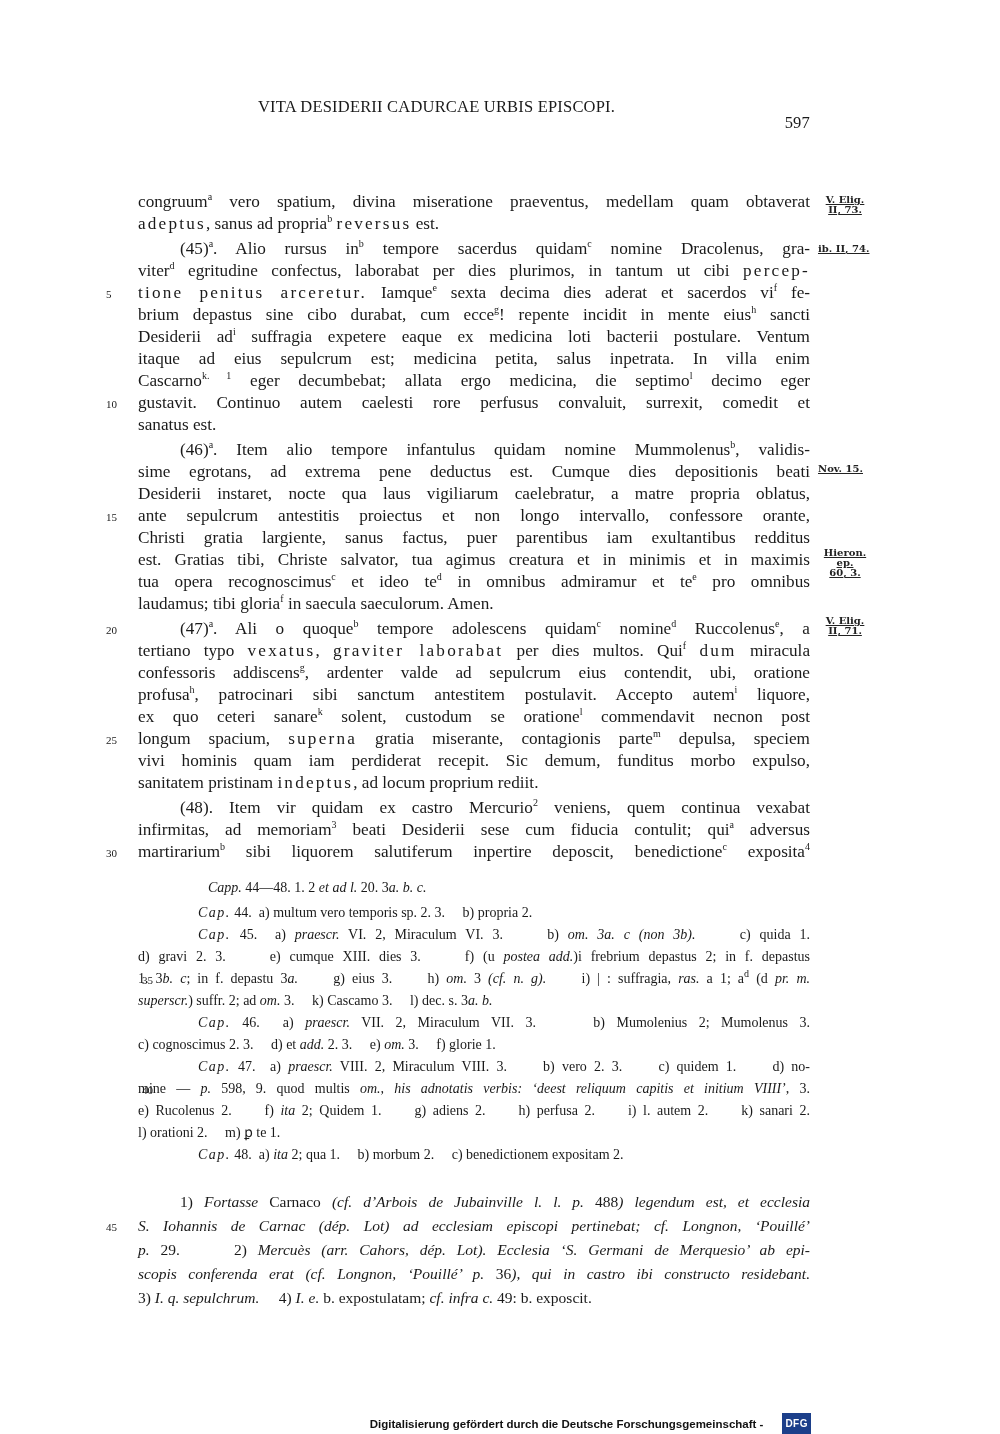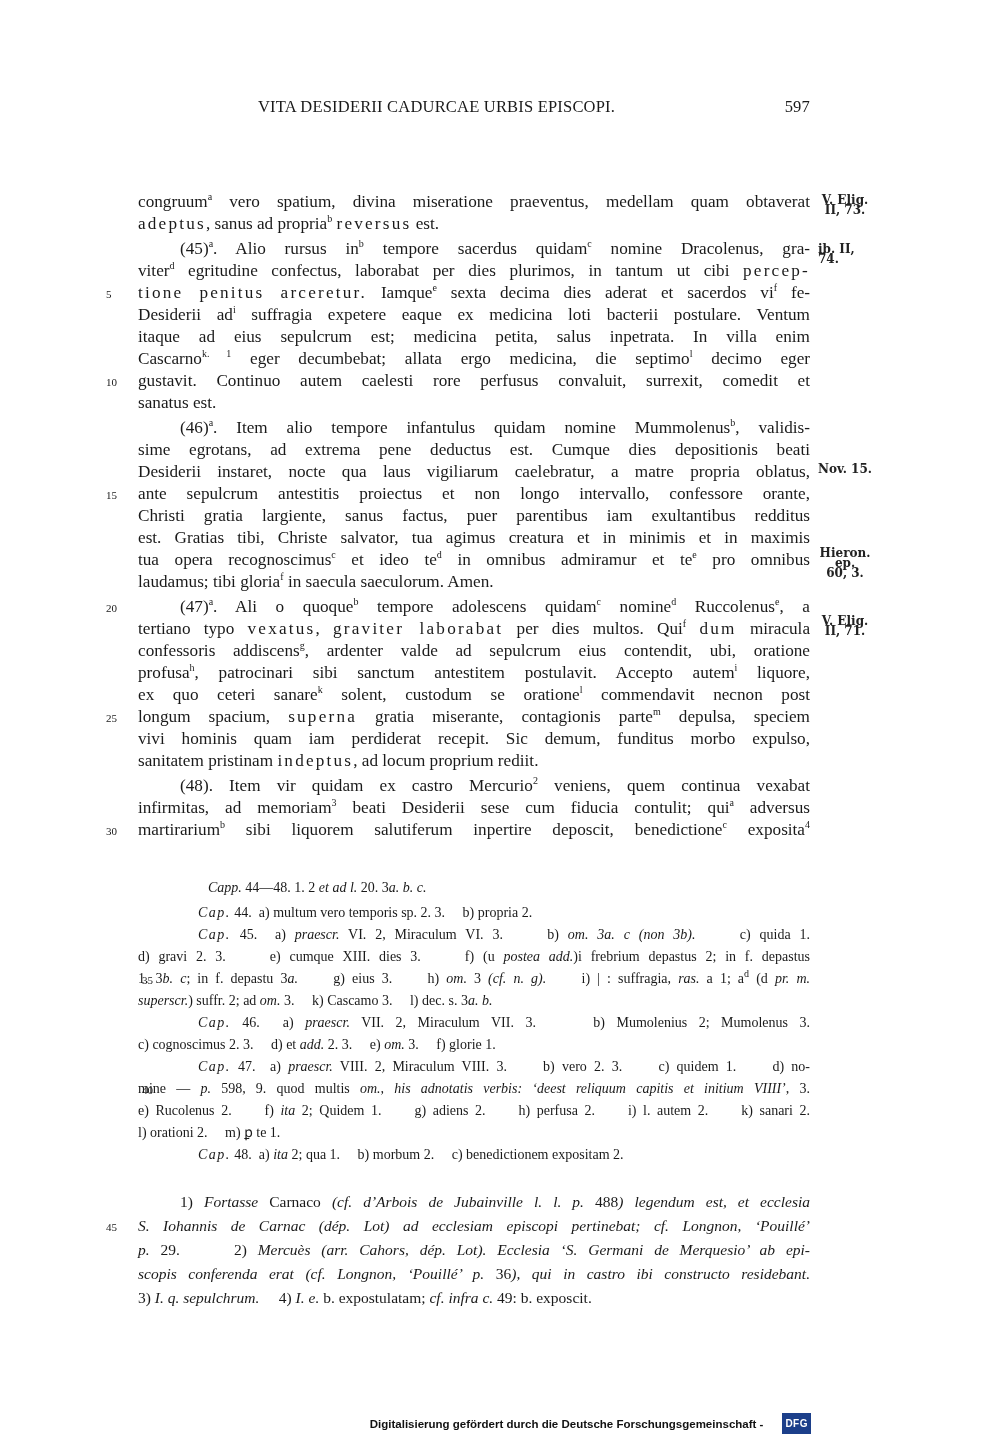--- a/index.html
+++ b/index.html
@@ -7,42 +7,42 @@
     width: 1000px; height: 1434px; position: relative; overflow: hidden;
     font-family: "Liberation Serif", "DejaVu Serif", serif;
     color: #1a1a1a;
   }
   .page { position: absolute; left: 0; top: 0; width: 827px; height: 1434px; }
   .header {
     position: absolute; top: 97px; left: 138px; width: 672px; height: 22px;
     font-size: 16.5px; letter-spacing: 0.2px;
   }
   .header .title { position: absolute; left: 120px; top: 0; }
-  .header .pageno { position: absolute; right: 0; top: 0; }
+  .header .pageno { position: absolute; right: 0; top: 16px; }
 
   .body-text { position: absolute; left: 138px; top: 191px; width: 672px; }
   .line {
     position: relative; height: 22px; line-height: 22px; font-size: 17.2px;
     white-space: nowrap; text-align: justify; text-align-last: justify;
   }
   .line.last { text-align-last: left; }
   .line.indent { padding-left: 42px; }
   .line.gap { margin-top: 3px; }
   .lnum {
     position: absolute; left: -32px; width: 24px; text-align: right;
     font-size: 11px; top: 1px;
   }
   .sup { font-size: 10px; vertical-align: super; line-height: 0; }
   .sp { letter-spacing: 2.2px; }
   i, .it { font-style: italic; }
 
   .margin-note {
     position: absolute; left: 816px; font-family: "DejaVu Serif", serif;
-    font-size: 12px; font-weight: bold; line-height: 10px; text-align: center;
-    width: 58px; color: #222;
+    font-size: 10px; font-weight: bold; line-height: 10px; text-align: center;
+    width: 58px; color: #222; text-decoration: underline;
   }
 
   .notes { position: absolute; left: 138px; top: 877px; width: 672px; }
   .nline {
     position: relative; height: 22px; line-height: 22px; font-size: 14px;
     white-space: nowrap; text-align: justify; text-align-last: justify;
   }
   .nline.last { text-align-last: left; }
   .nline.indent { padding-left: 60px; }
   .nline .lnum { left: -32px; font-size: 11px; margin-left: 36px; }
@@ -95,20 +95,21 @@
       <div>II, 71.</div>
   </div>
 
   <div class="body-text">
     <div class="line"><span>congruum</span><span class="sup">a</span><span> vero spatium, divina miseratione praeventus, medellam quam obtaverat</span></div>
     <div class="line last"><span class="sp">adeptus</span><span>, sanus ad propria</span><span class="sup">b</span><span> </span><span class="sp">reversus</span><span> est.</span></div>
 
     <div class="line indent gap"><span>(45)</span><span class="sup">a</span><span>. Alio rursus in</span><span class="sup">b</span><span> tempore sacerdus quidam</span><span class="sup">c</span><span> nomine Dracolenus, gra-</span></div>
     <div class="line"><span>viter</span><span class="sup">d</span><span> egritudine confectus, laborabat per dies plurimos, in tantum ut cibi </span><span class="sp">percep-</span></div>
     <div class="line"><span class="lnum">5</span><span class="sp">tione penitus arceretur.</span><span> Iamque</span><span class="sup">e</span><span> sexta decima dies aderat et sacerdos vi</span><span class="sup">f</span><span> fe-</span></div>
+    <div class="line"><span>brium depastus sine cibo durabat, cum ecce</span><span class="sup">g</span><span>! repente incidit in mente eius</span><span class="sup">h</span><span> sancti</span></div>
     <div class="line"><span>Desiderii ad</span><span class="sup">i</span><span> suffragia expetere eaque ex medicina loti bacterii postulare. Ventum</span></div>
     <div class="line"><span>itaque ad eius sepulcrum est; medicina petita, salus inpetrata. In villa enim</span></div>
     <div class="line"><span>Cascarno</span><span class="sup">k. 1</span><span> eger decumbebat; allata ergo medicina, die septimo</span><span class="sup">l</span><span> decimo eger</span></div>
     <div class="line"><span class="lnum">10</span><span>gustavit. Continuo autem caelesti rore perfusus convaluit, surrexit, comedit et</span></div>
     <div class="line last"><span>sanatus est.</span></div>
 
     <div class="line indent gap"><span>(46)</span><span class="sup">a</span><span>. Item alio tempore infantulus quidam nomine Mummolenus</span><span class="sup">b</span><span>, validis-</span></div>
     <div class="line"><span>sime egrotans, ad extrema pene deductus est. Cumque dies depositionis beati</span></div>
     <div class="line"><span>Desiderii instaret, nocte qua laus vigiliarum caelebratur, a matre propria oblatus,</span></div>
     <div class="line"><span class="lnum">15</span><span>ante sepulcrum antestitis proiectus et non longo intervallo, confessore orante,</span></div>

